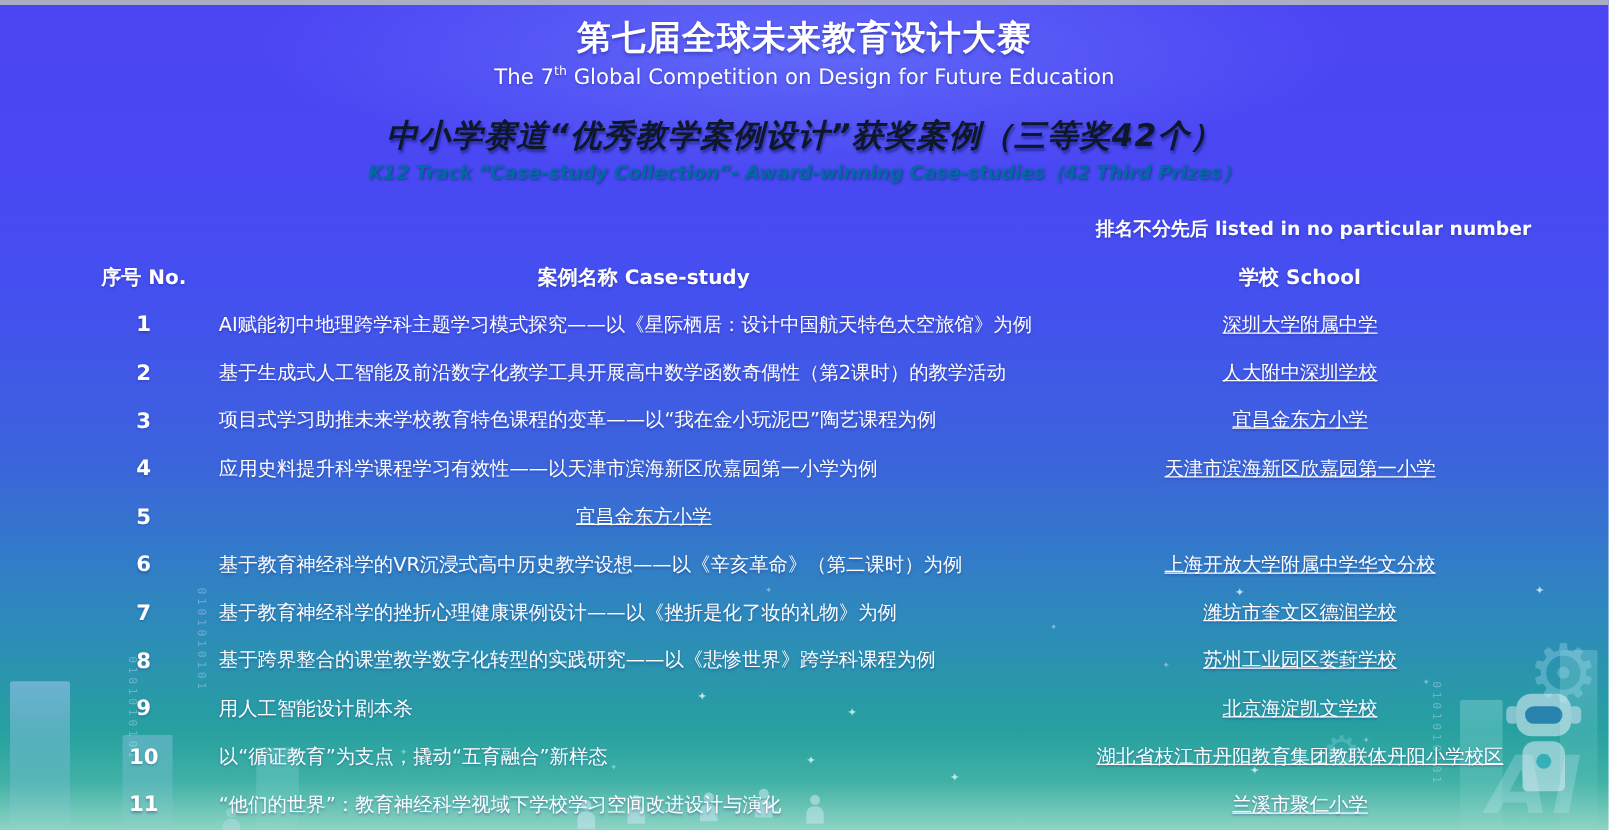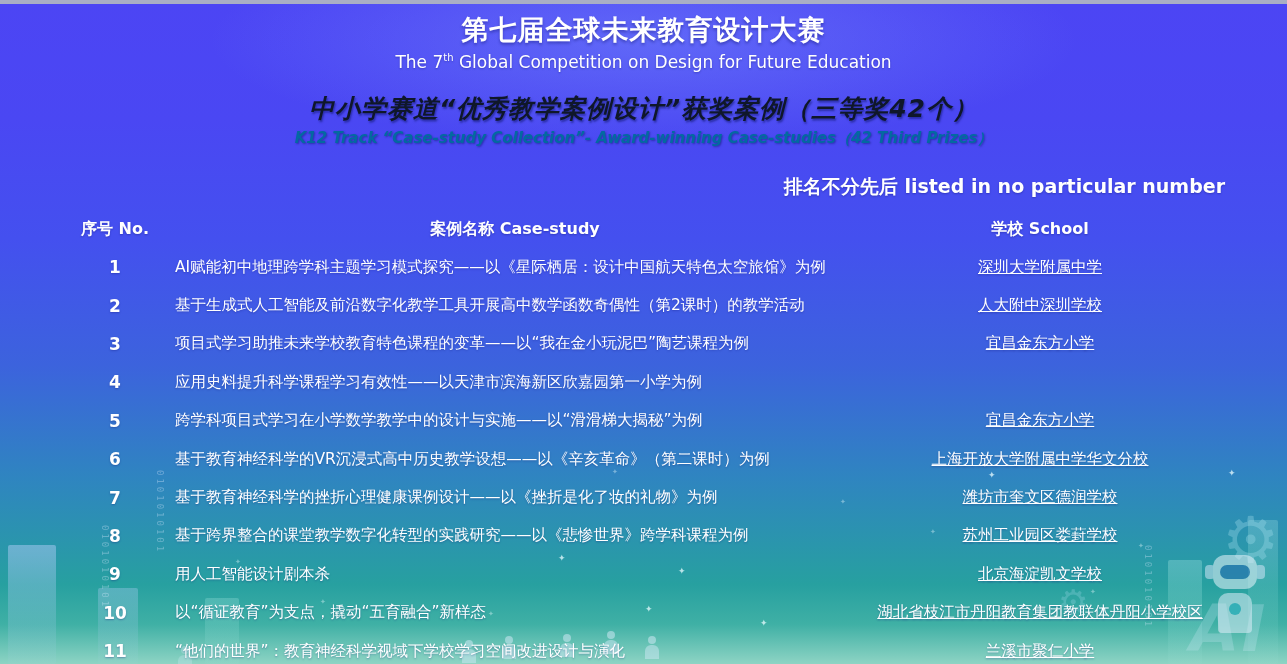--- a/index.html
+++ b/index.html
@@ -36,21 +36,21 @@
     color:#0f172a;letter-spacing:1px;text-shadow:1px 2px 2px rgba(25,30,130,.65);
   }
   .subtitle-en{
     margin-top:4px;text-align:center;font-size:15px;font-weight:bold;font-style:italic;
     color:#0369a1;text-shadow:1px 1px 2px rgba(25,30,130,.6);
   }
 
   
   .note-row{
     width:1225px;margin:26px 0 0 0;text-align:right;
-    font-size:19px;font-weight:bold;text-shadow:0 1px 2px rgba(20,25,120,.4);
+    font-size:15px;font-weight:bold;text-shadow:0 1px 2px rgba(20,25,120,.4);
   }
   .grid-row{
     display:grid;grid-template-columns:120px 680px 370px;
     margin-left:55px;align-items:center;
   }
   .head-row{margin-top:14px;height:30px;font-weight:bold;font-size:16px;
     text-shadow:0 1px 2px rgba(20,25,120,.4);}
   .col-no{text-align:center;}
   .col-case{text-align:center;}
   .col-school{text-align:center;}
@@ -182,25 +182,25 @@
 
   <div class="grid-row data-row">
     <div class="cell-no">3</div>
     <div class="cell-case">项目式学习助推未来学校教育特色课程的变革——以“我在金小玩泥巴”陶艺课程为例</div>
     <div class="cell-school">宜昌金东方小学</div>
   </div>
 
   <div class="grid-row data-row">
     <div class="cell-no">4</div>
     <div class="cell-case">应用史料提升科学课程学习有效性——以天津市滨海新区欣嘉园第一小学为例</div>
+    <div class="cell-school">天津市滨海新区欣嘉园第一小学</div>
   </div>
 
   <div class="grid-row data-row">
     <div class="cell-no">5</div>
-    <div class="cell-case">跨学科项目式学习在小学数学教学中的设计与实施——以“滑滑梯大揭秘”为例</div>
     <div class="cell-school">宜昌金东方小学</div>
   </div>
 
   <div class="grid-row data-row">
     <div class="cell-no">6</div>
     <div class="cell-case">基于教育神经科学的VR沉浸式高中历史教学设想——以《辛亥革命》（第二课时）为例</div>
     <div class="cell-school">上海开放大学附属中学华文分校</div>
   </div>
 
   <div class="grid-row data-row">

